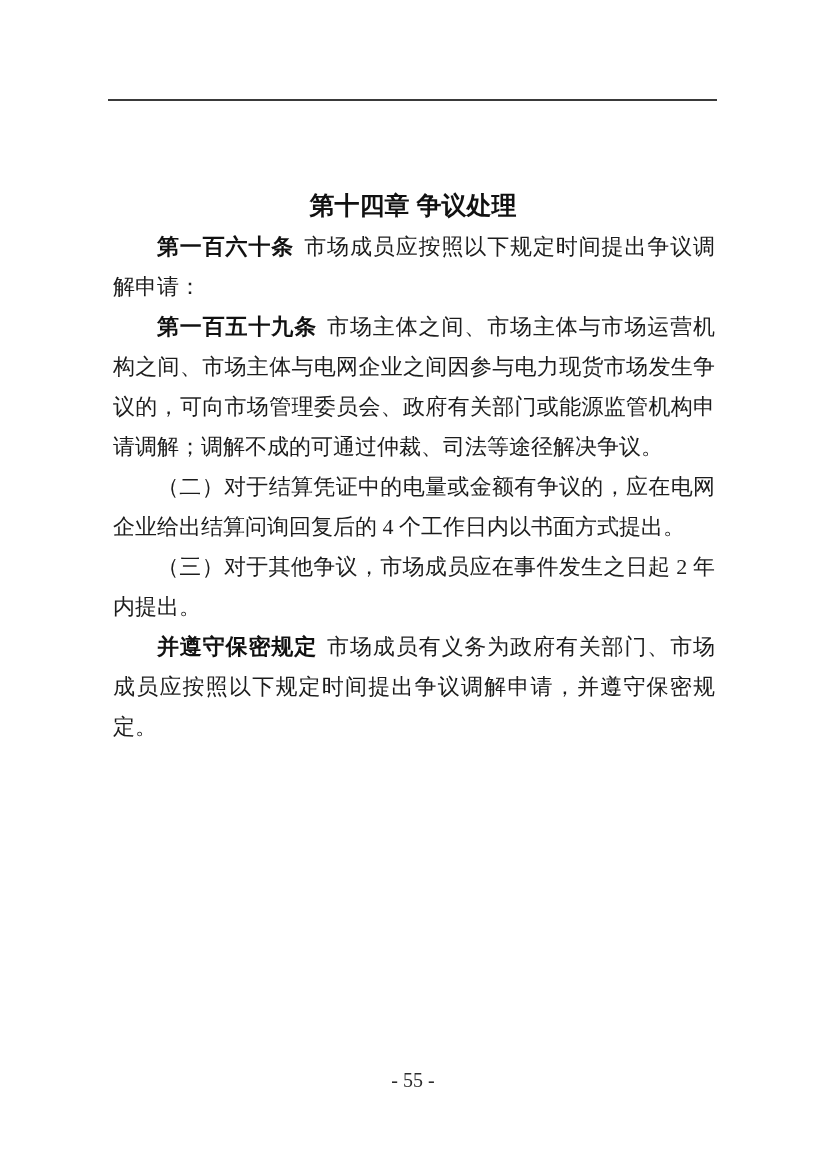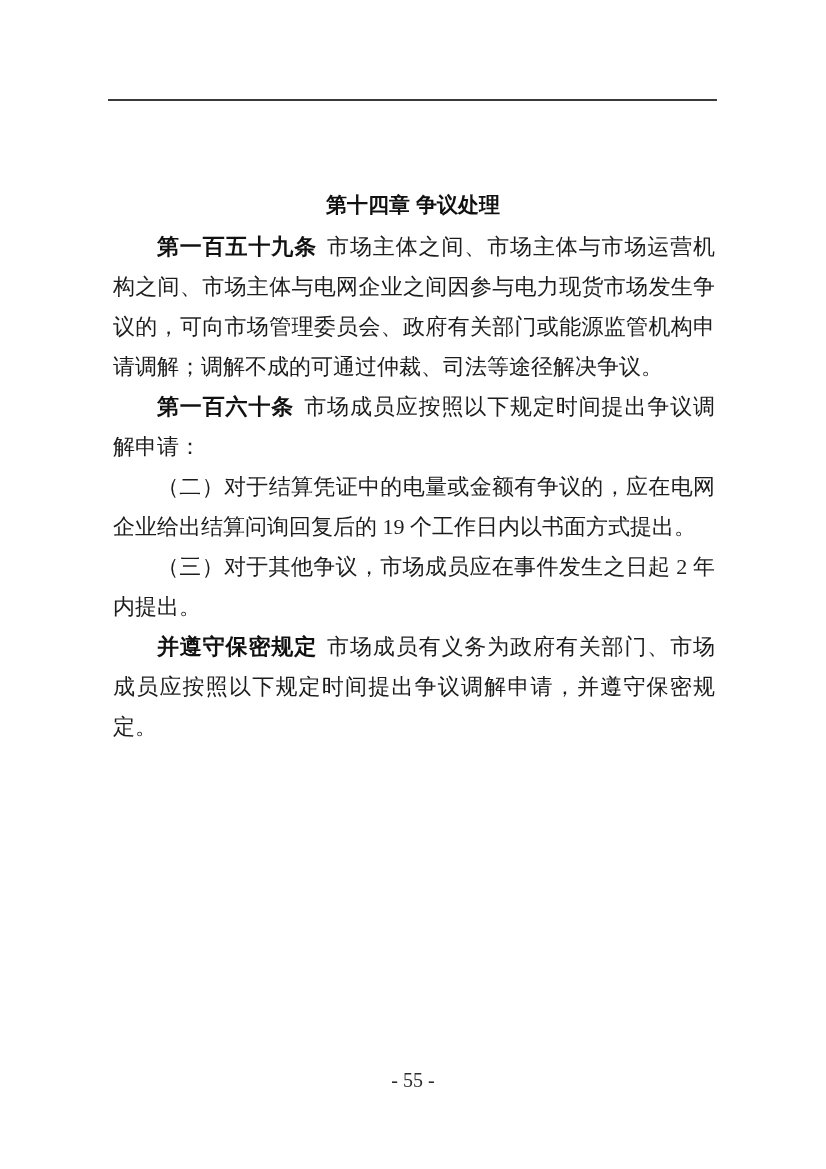--- a/index.html
+++ b/index.html
@@ -19,21 +19,21 @@
   .header-rule {
     margin: 99px 109px 0 108px;
     border-top: 2px solid #3a3a3a;
     height: 0;
   }
   .chapter-title {
     margin: 89px 0 0 0;
     text-align: center;
     font-family: "Liberation Sans", sans-serif;
     font-weight: 700;
-    font-size: 21px;
+    font-size: 25px;
     line-height: 30px;
     color: #111111;
   }
   .content {
     margin: 7px 111px 0 113px;
     font-size: 22px;
     line-height: 40px;
     text-align: justify;
     text-justify: inter-character;
   }
@@ -67,30 +67,30 @@
 
 <div class="page">
 
   <div class="header-rule"></div>
 
   <h1 class="chapter-title">第十四章 争议处理</h1>
 
   <div class="content">
 
     <p class="para">
-      <span class="article-no">第一百五十九条</span><span>市场主体之间、市场主体与市场运营机构之间、市场主体与电网企业之间因参与电力现货市场发生争议的，可向市场管理委员会、政府有关部门或能源监管机构申请调解；调解不成的可通过仲裁、司法等途径解决争议。</span>
+      <span class="article-no">第一百六十条</span><span>市场成员应按照以下规定时间提出争议调解申请：</span>
     </p>
 
     <p class="para">
-      <span class="article-no">第一百六十条</span><span>市场成员应按照以下规定时间提出争议调解申请：</span>
+      <span class="article-no">第一百五十九条</span><span>市场主体之间、市场主体与市场运营机构之间、市场主体与电网企业之间因参与电力现货市场发生争议的，可向市场管理委员会、政府有关部门或能源监管机构申请调解；调解不成的可通过仲裁、司法等途径解决争议。</span>
     </p>
 
 
     <p class="para">
-      <span>（二）对于结算凭证中的电量或金额有争议的，应在电网企业给出结算问询回复后的 19 个工作日内以书面方式提出。</span>
+      <span>（二）对于结算凭证中的电量或金额有争议的，应在电网企业给出结算问询回复后的 4 个工作日内以书面方式提出。</span>
     </p>
 
     <p class="para">
       <span>（三）对于其他争议，市场成员应在事件发生之日起 2 年内提出。</span>
     </p>
 
     <p class="para">
       <span class="article-no">并遵守保密规定</span><span>市场成员有义务为政府有关部门、市场成员应按照以下规定时间提出争议调解申请，并遵守保密规定。</span>
     </p>
 

